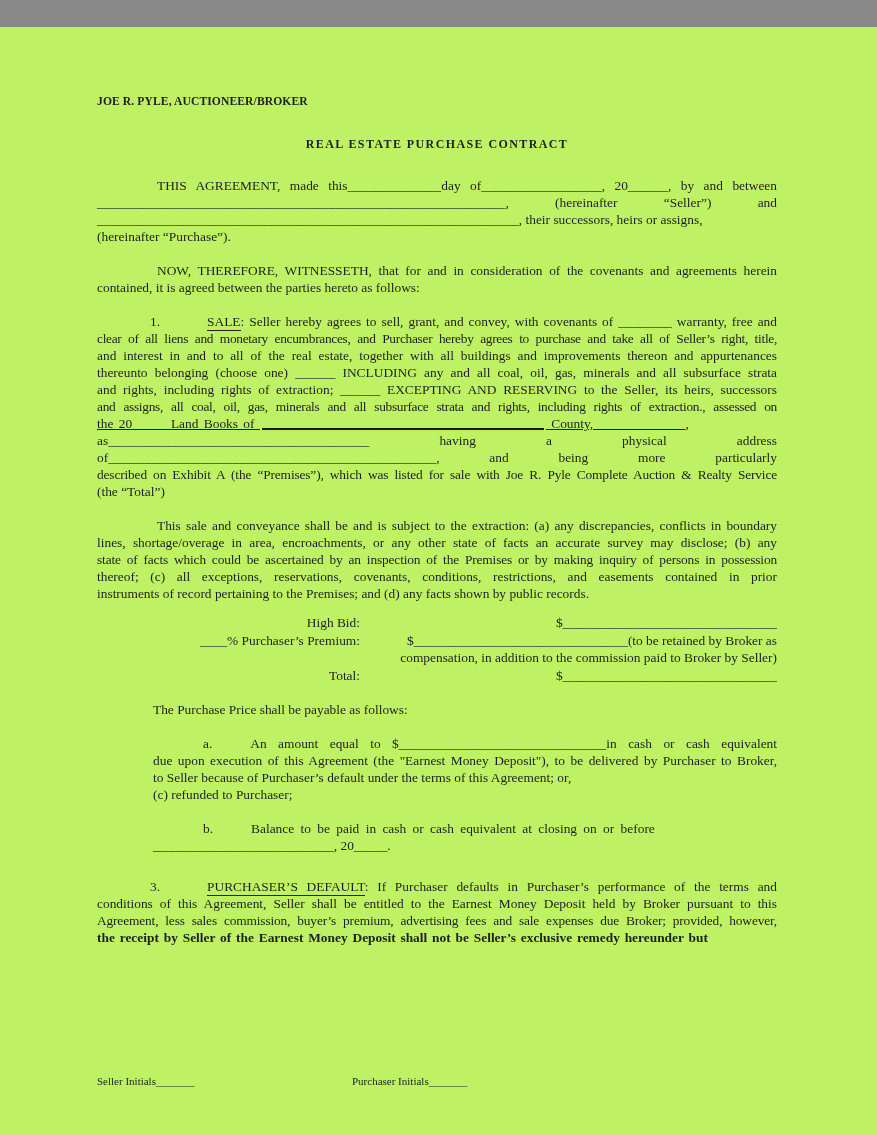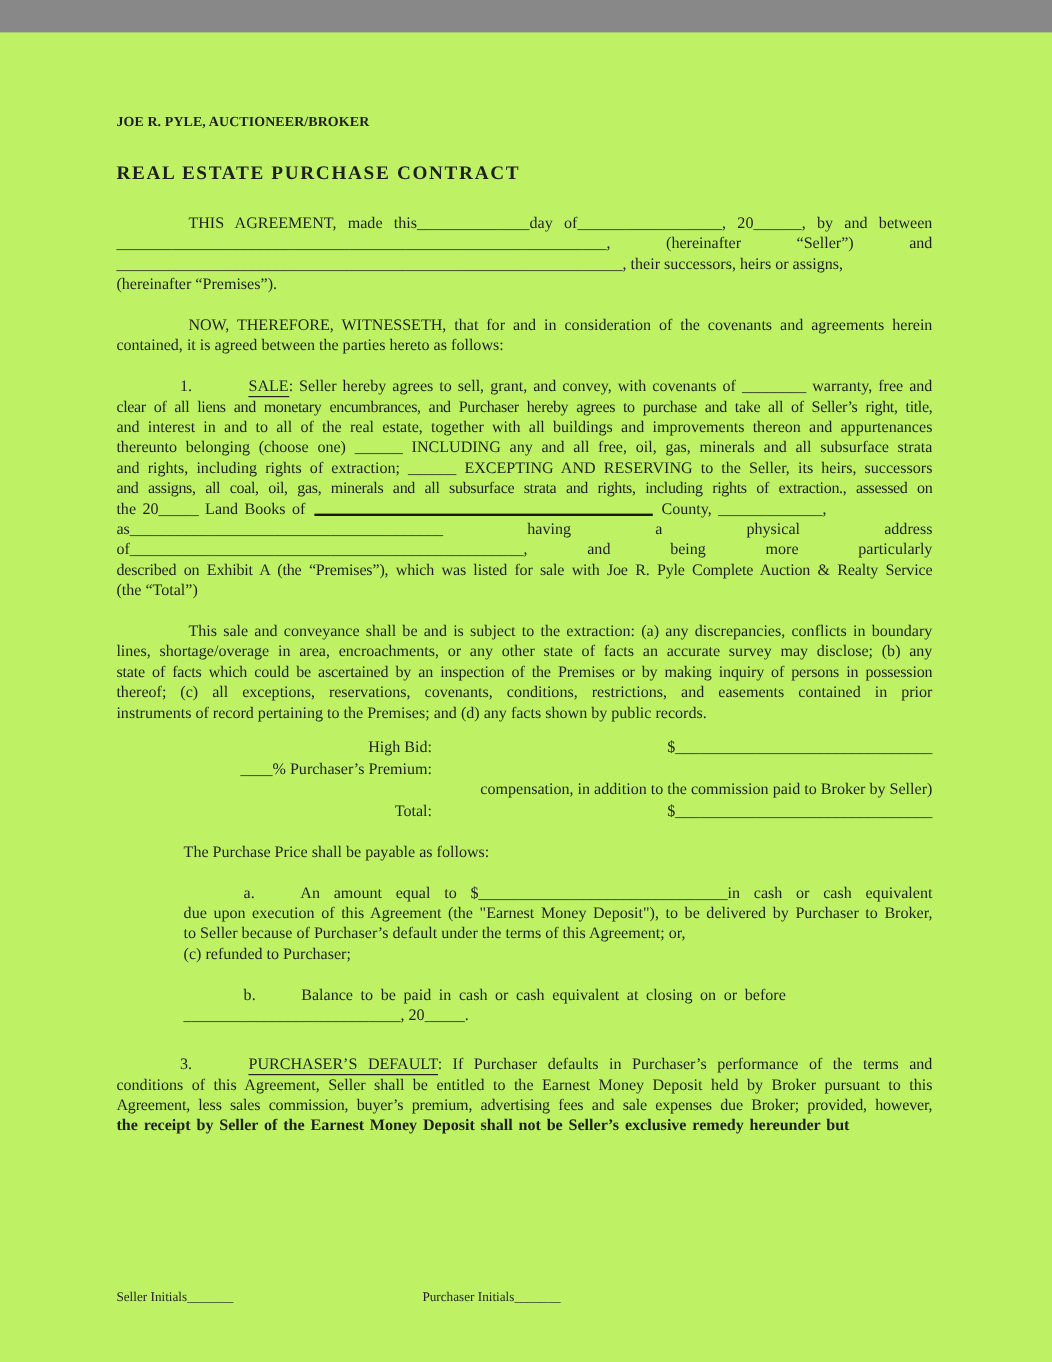--- a/index.html
+++ b/index.html
@@ -7,30 +7,30 @@
     position:relative;
     width:877px;height:1135px;
     background:#bef264;
     overflow:hidden;
     font-family:"Liberation Serif","DejaVu Serif",serif;
     color:#1f1f1f;
     margin-top:27px;
   }
   .content{position:absolute;left:97px;top:0;width:680px;}
   .letterhead{margin-top:68px;font-size:11.6px;font-weight:bold;letter-spacing:.1px;line-height:14px;}
-  .title{margin-top:27px;font-weight:bold;font-size:16px;letter-spacing:1.4px;line-height:17px;}
+  .title{margin-top:27px;text-align:center;font-weight:bold;font-size:12px;letter-spacing:1.4px;line-height:17px;}
   .block{margin-top:17px;font-size:13.4px;line-height:17px;}
   .mt24{margin-top:24px;}
   .mt12{margin-top:12px;}
   .line{display:block;min-height:17px;}
   .j{text-align:justify;text-align-last:justify;}
   .ind{text-indent:60px;}
   .cond1{letter-spacing:-0.15px;}
   .cond2{letter-spacing:-0.3px;}
-  .ws2{word-spacing:2px;}
+  .ws2{word-spacing:2px;text-decoration:underline;}
   .ws3{word-spacing:3px;}
   .ws15{word-spacing:1.5px;font-weight:bold;}
   .sp1{display:inline-block;width:53px;}
   .sp2{display:inline-block;width:47px;}
   .spa{display:inline-block;width:50px;}
   .spb{display:inline-block;width:38px;}
   .uh{border-bottom:1.2px solid #222;padding-bottom:.5px;}
   .thick{
     display:inline-block;width:282px;height:.85em;
     border-bottom:2.6px solid #191919;
@@ -52,33 +52,33 @@
   <div class="content">
 
     <div class="letterhead">JOE R. PYLE, AUCTIONEER/BROKER</div>
 
     <div class="title">REAL ESTATE PURCHASE CONTRACT</div>
 
     <div class="block mt24">
       <span class="line j ind">THIS AGREEMENT, made this______________day of__________________, 20______, by and between</span>
       <span class="line j">_____________________________________________________________, (hereinafter “Seller”) and</span>
       <span class="line">_______________________________________________________________, their successors, heirs or assigns,</span>
-      <span class="line">(hereinafter “Premises”).</span>
+      <span class="line">(hereinafter “Purchase”).</span>
     </div>
 
     <div class="block">
       <span class="line j ind">NOW, THEREFORE, WITNESSETH, that for and in consideration of the covenants and agreements herein</span>
       <span class="line">contained, it is agreed between the parties hereto as follows:</span>
     </div>
 
     <div class="block">
       <span class="line j"><span class="sp1"></span><span>1.</span><span class="sp2"></span><span class="uh">SALE</span><span>: Seller hereby agrees to sell, grant, and convey, with covenants of ________ warranty, free and</span></span>
       <span class="line j cond2">clear of all liens and monetary encumbrances, and Purchaser hereby agrees to purchase and take all of Seller’s right, title,</span>
       <span class="line j">and interest in and to all of the real estate, together with all buildings and improvements thereon and appurtenances</span>
-      <span class="line j">thereunto belonging (choose one) ______ INCLUDING any and all free, oil, gas, minerals and all subsurface strata</span>
+      <span class="line j">thereunto belonging (choose one) ______ INCLUDING any and all coal, oil, gas, minerals and all subsurface strata</span>
       <span class="line j">and rights, including rights of extraction; ______ EXCEPTING AND RESERVING to the Seller, its heirs, successors</span>
       <span class="line j cond2">and assigns, all coal, oil, gas, minerals and all subsurface strata and rights, including rights of extraction., assessed on</span>
       <span class="line ws2"><span>the 20_____ Land Books of </span><span class="thick"></span><span> County, _____________,</span></span>
       <span class="line j">as_______________________________________ having a physical address</span>
       <span class="line j">of_________________________________________________, and being more particularly</span>
       <span class="line j cond1">described on Exhibit A (the “Premises”), which was listed for sale with Joe R. Pyle Complete Auction &amp; Realty Service</span>
       <span class="line">(the “Total”)</span>
     </div>
 
     <div class="block">
@@ -90,20 +90,21 @@
     </div>
 
 
     <div class="block mt12">
       <div class="price-row">
         <span class="price-label">High Bid:</span>
         <span class="price-value">$________________________________</span>
       </div>
       <div class="price-row">
         <span class="price-label">____% Purchaser’s Premium:</span>
+        <span class="price-value">$________________________________(to be retained by Broker as</span>
       </div>
       <div class="price-row">
         <span class="price-label"></span>
         <span class="price-value">compensation, in addition to the commission paid to Broker by Seller)</span>
       </div>
       <div class="price-row">
         <span class="price-label">Total:</span>
         <span class="price-value">$________________________________</span>
       </div>
     </div>

